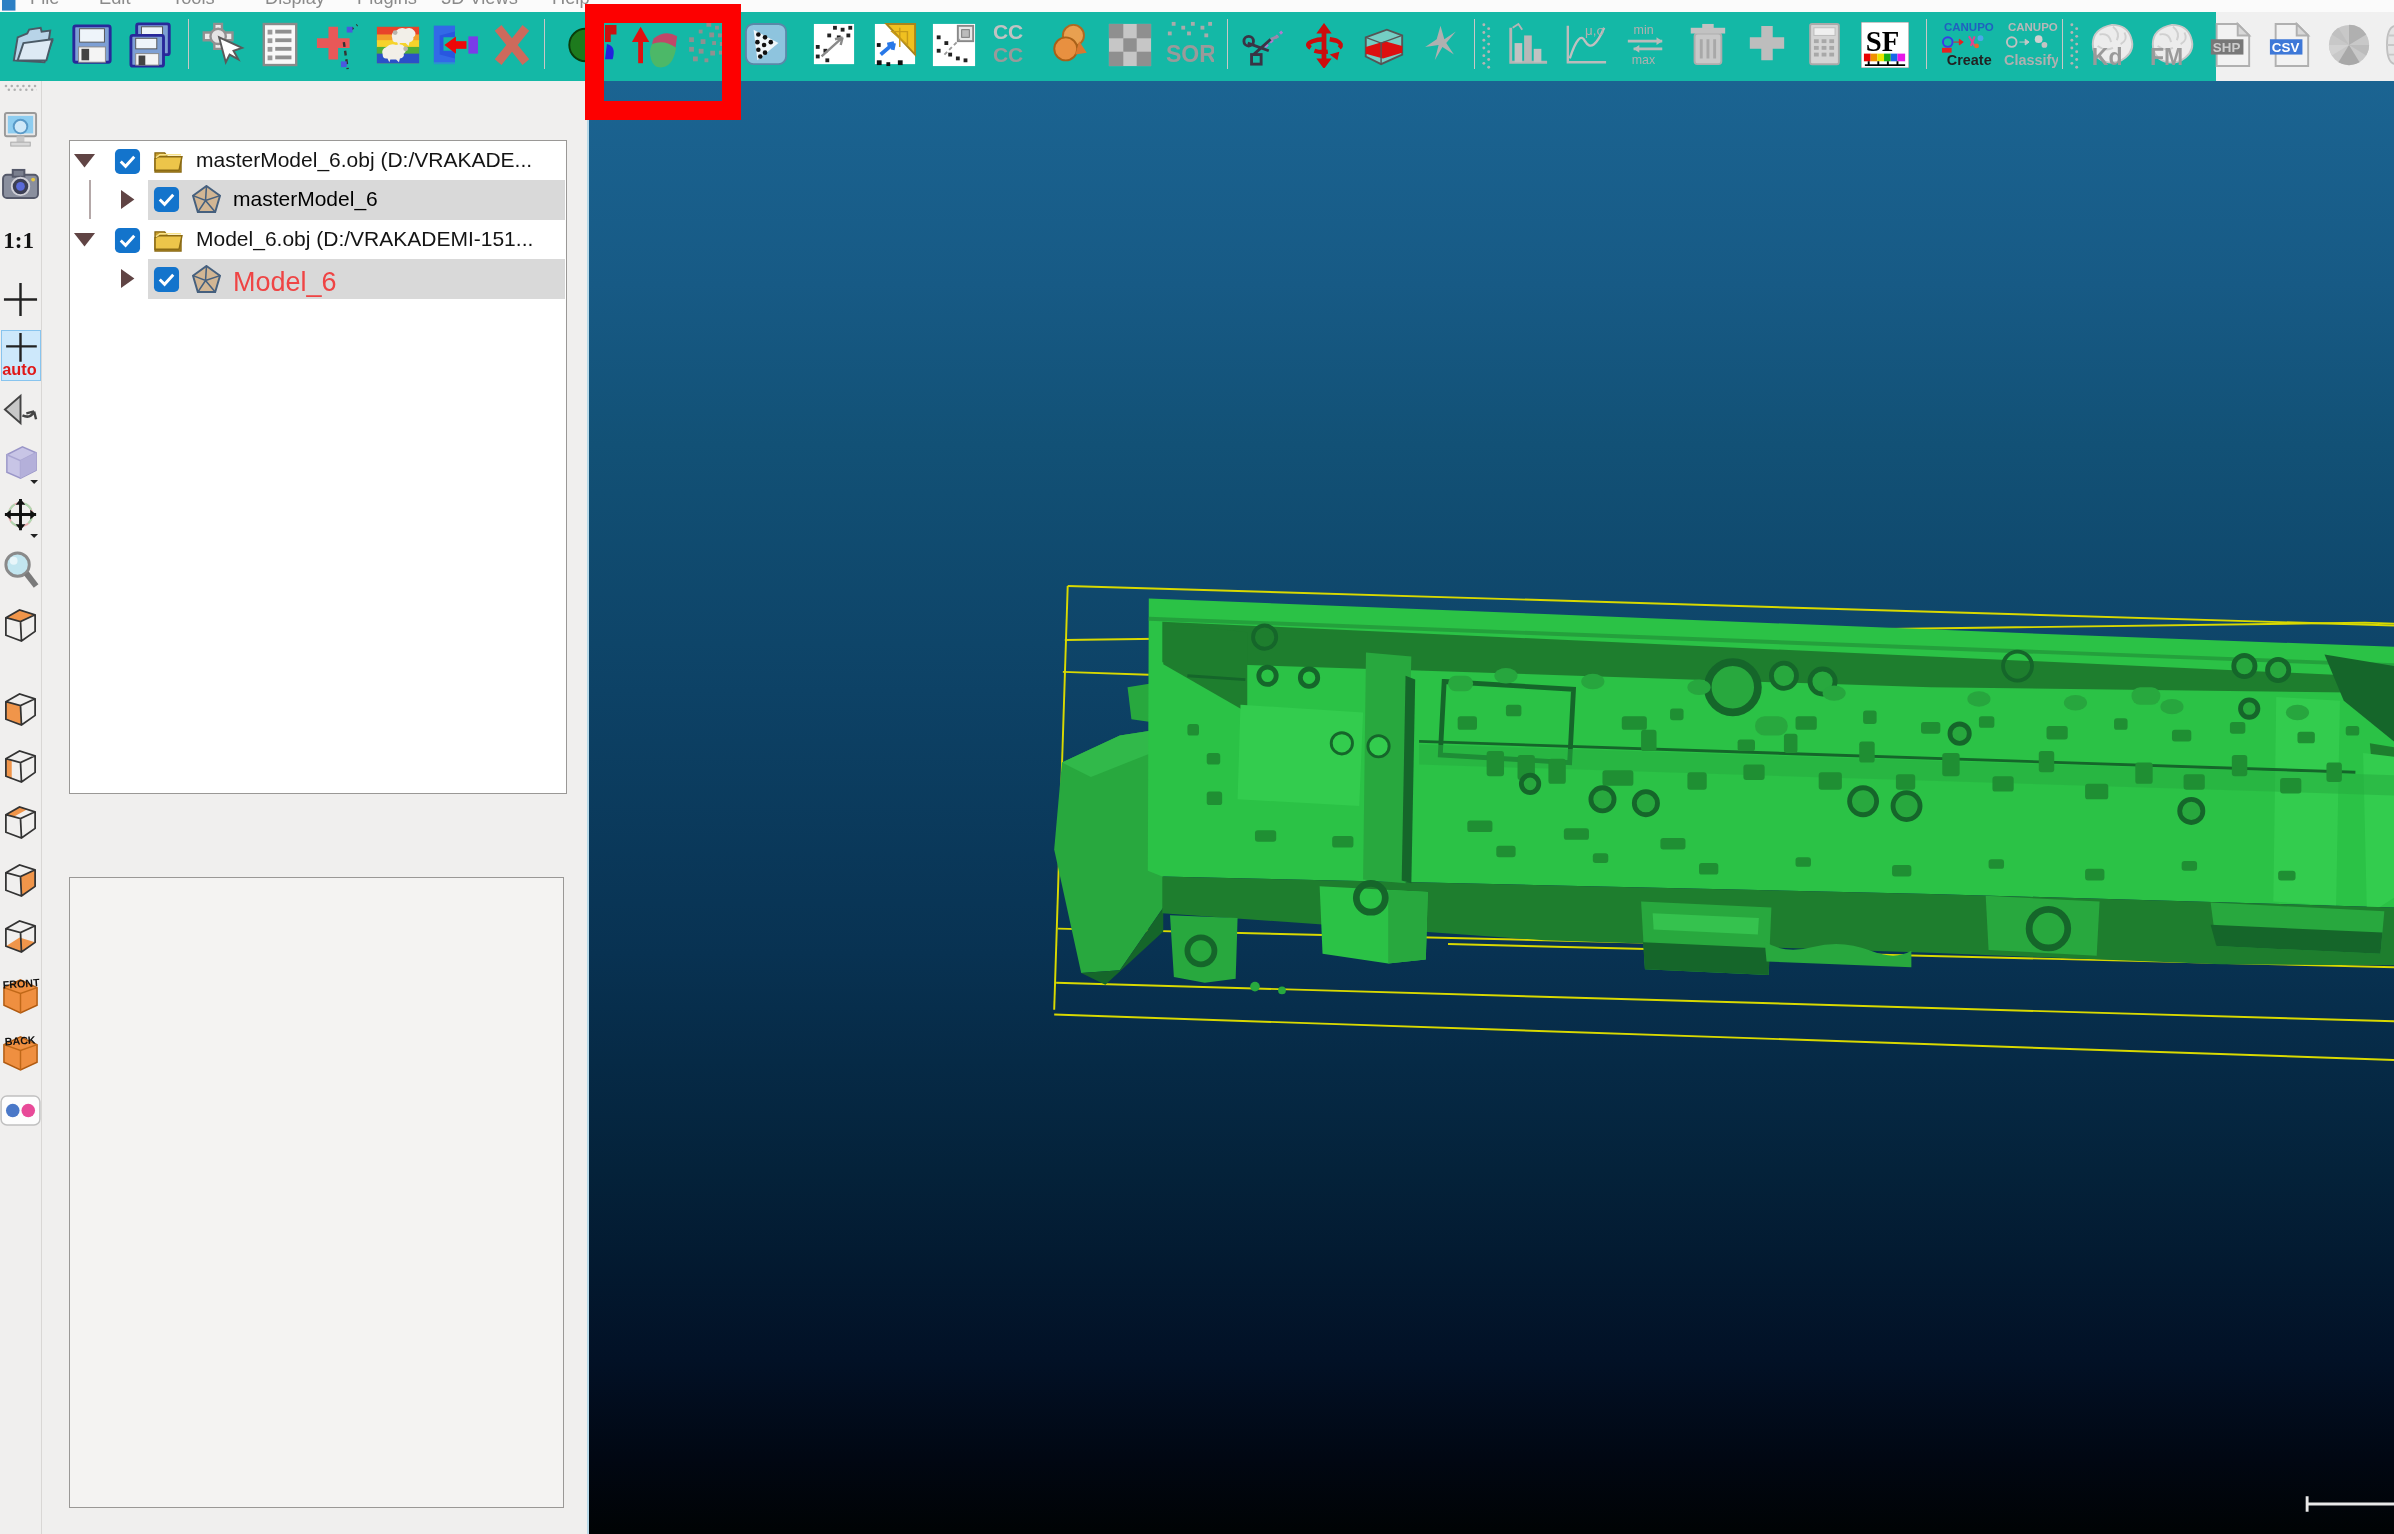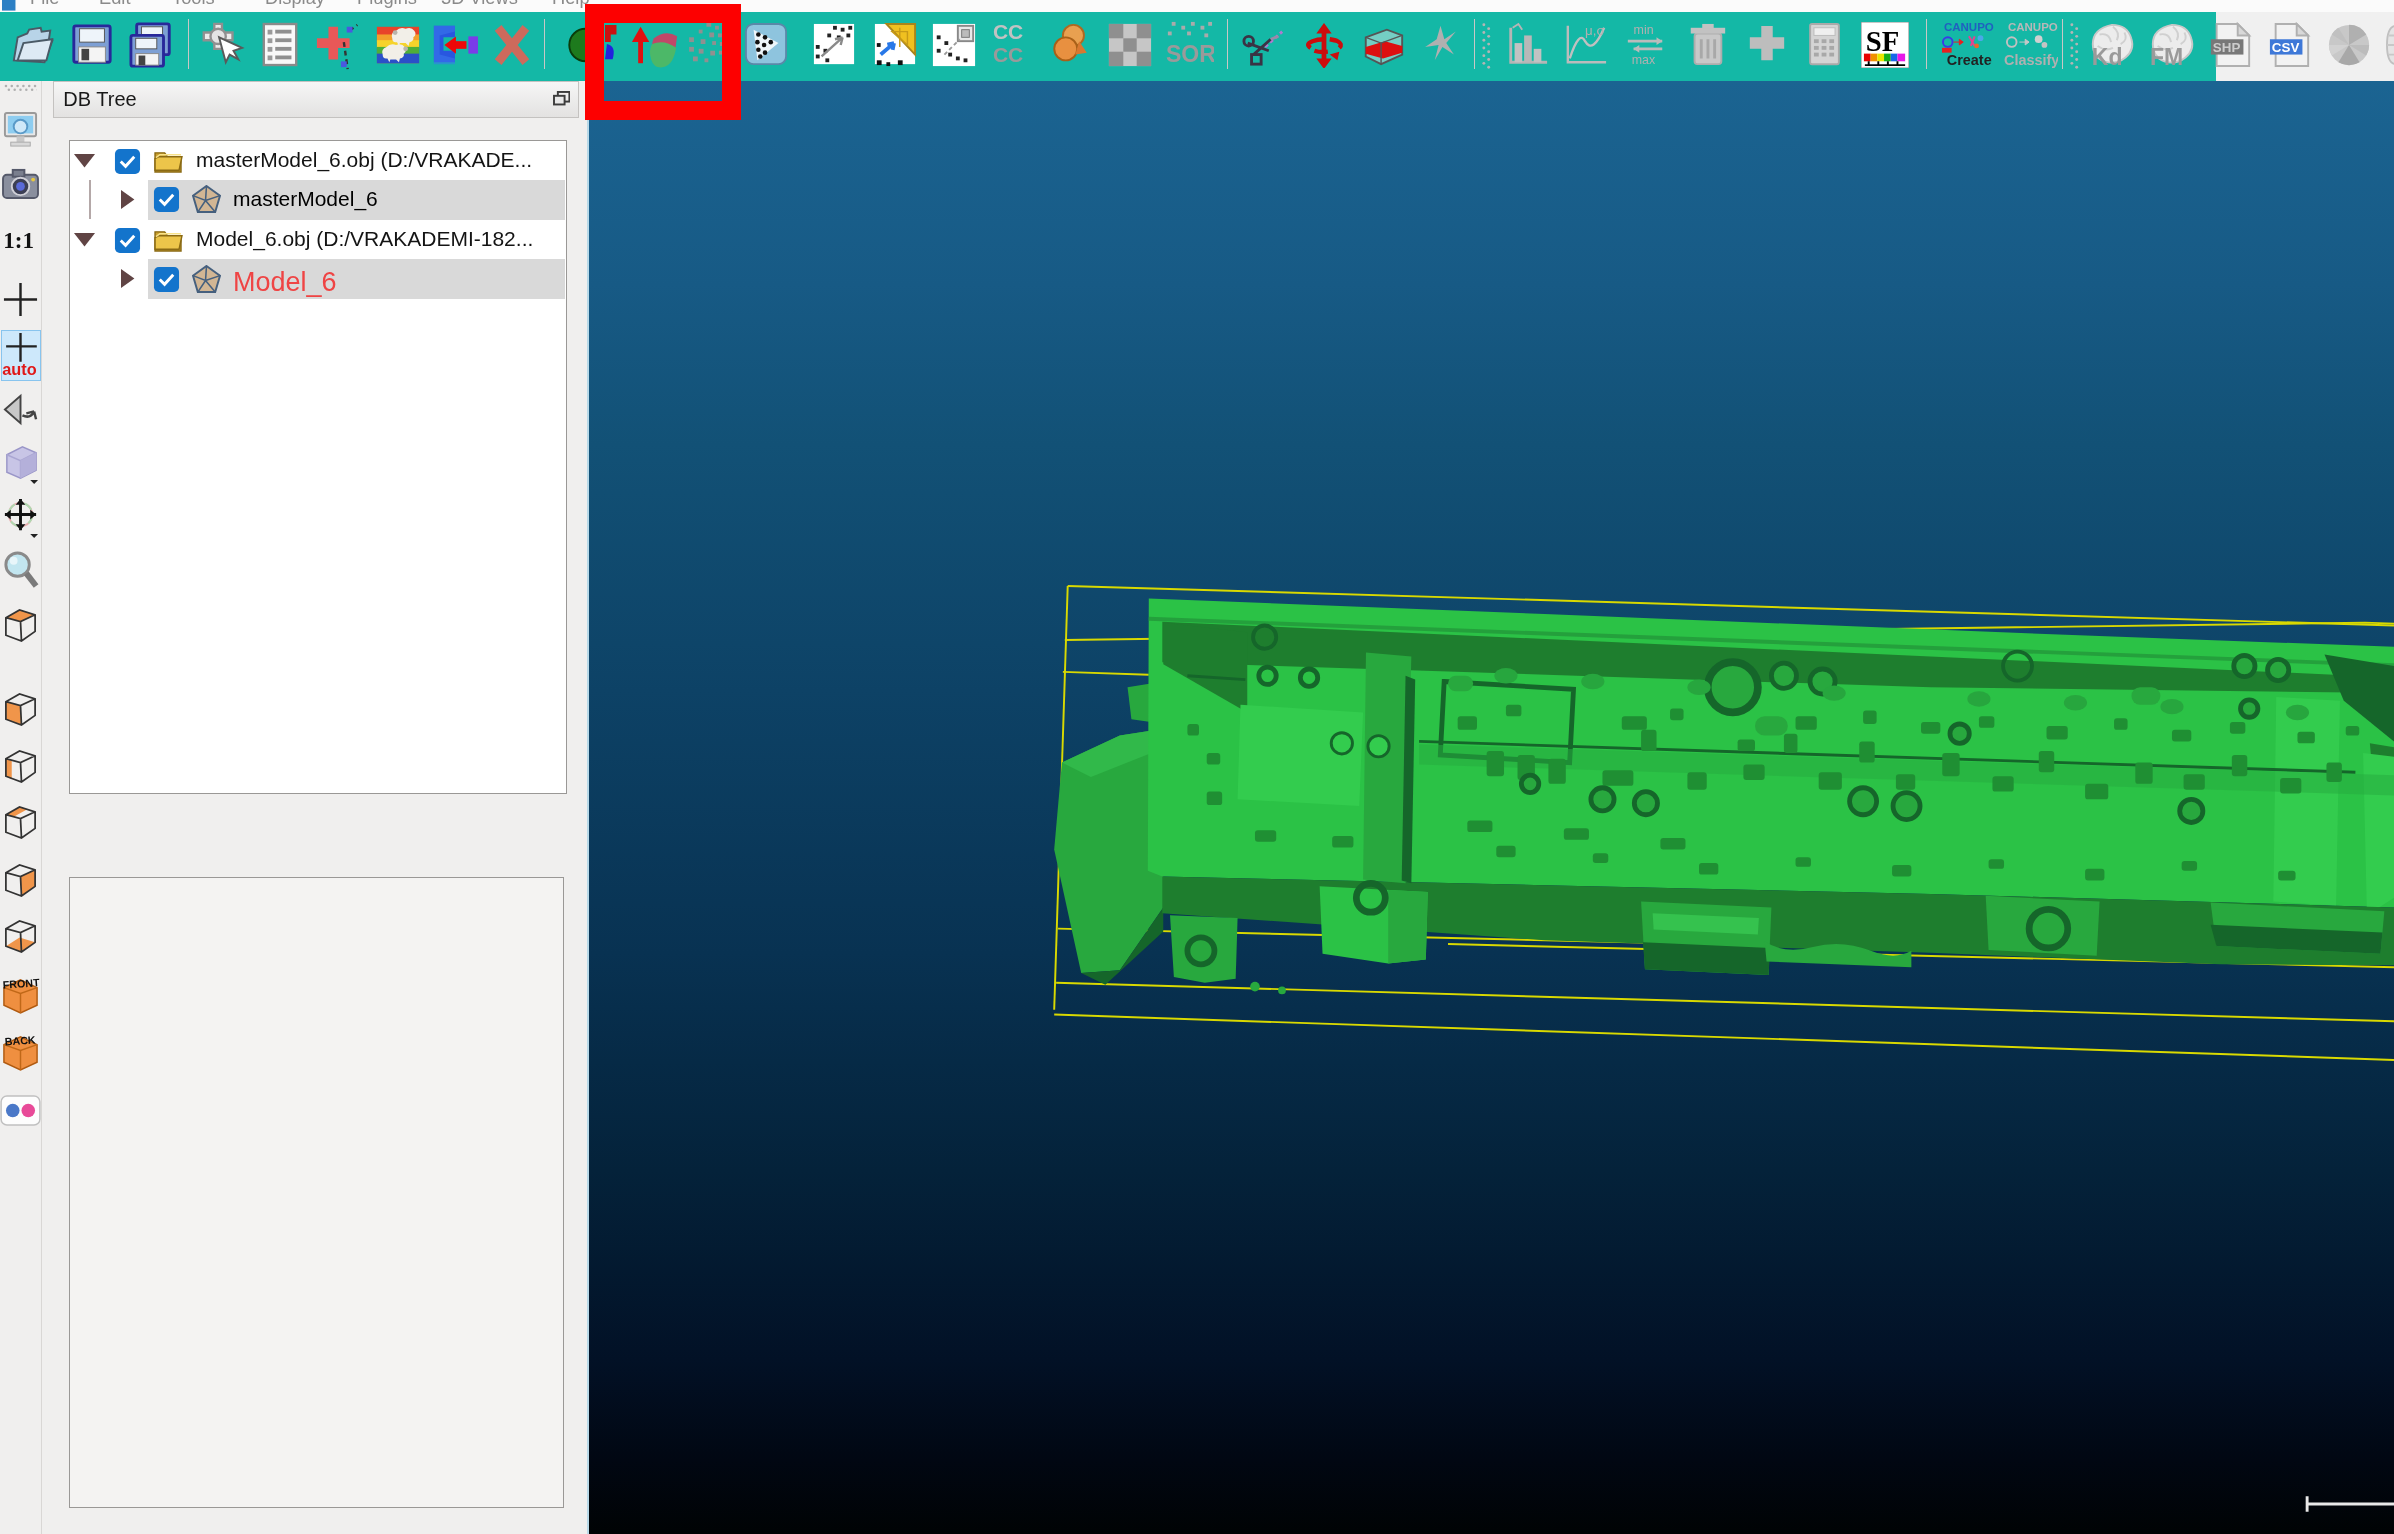--- a/index.html
+++ b/index.html
@@ -485,27 +485,20 @@
 <text x="4" y="15" font-size="11" font-weight="bold" fill="#111" font-family="Liberation Sans" transform="rotate(-4 3 14)">BACK</text>
 </svg>
 <svg class="abs" style="left:0px;top:1014px" width="41" height="31" viewBox="0 0 42 32">
 <rect x="1" y="1" width="40" height="30" rx="6" fill="#fdfdfd" stroke="#c0c0c0" stroke-width="1.5"></rect>
 <circle cx="13" cy="16" r="7" fill="#4a78c8"></circle>
 <circle cx="29" cy="16" r="7" fill="#e84a98"></circle>
 </svg>
 </div>
 
 <div id="panelarea">
-  <div class="hdr" style="top:0">
-    <div class="t">DB Tree</div>
-    <svg class="float-ic" viewBox="0 0 18 16">
-        <rect x="5" y="1" width="12" height="10" fill="none" stroke="#3c3c3c" stroke-width="2"></rect>
-        <rect x="1" y="5" width="11" height="9" fill="#e8e8e8" stroke="#3c3c3c" stroke-width="2"></rect>
-      </svg>
-  </div>
   <div class="whitebox" style="left:27px;top:59px;width:498px;height:654px;text-decoration:underline;">
 <div class="abs" style="left:78px;top:39px;width:417px;height:40px;background:#d9d9d9;"></div>
 <div class="abs" style="left:78px;top:118px;width:417px;height:40px;background:#d9d9d9;"></div>
 <div class="abs" style="left:19.3px;top:39px;width:1.9px;height:39px;background:#b4a8a8;"></div>
 <svg class="abs" style="left:2.9px;top:11.6px" width="23" height="15.4" viewBox="0 0 24 16">
         <path d="M1 1 h22 l-11 14 z" fill="#604444"></path>
       </svg>
 <svg class="abs" style="left:44px;top:6.8px" width="27" height="27" viewBox="0 0 28 28">
 <rect x="1" y="1" width="26" height="26" rx="5" fill="#1374cc"></rect>
 <path d="M7 14 l5 5 l9 -10" stroke="#fff" stroke-width="3" fill="none"></path>
@@ -533,21 +526,21 @@
       </svg>
 <svg class="abs" style="left:44px;top:86px" width="27" height="27" viewBox="0 0 28 28">
 <rect x="1" y="1" width="26" height="26" rx="5" fill="#1374cc"></rect>
 <path d="M7 14 l5 5 l9 -10" stroke="#fff" stroke-width="3" fill="none"></path>
       </svg>
 <svg class="abs" style="left:83px;top:87px" width="31" height="25" viewBox="0 0 32 26">
 <path d="M2 4 h10 l3 4 h14 v16 H2 z" fill="#caa02e" stroke="#8a6a14" stroke-width="1.5"></path>
 <path d="M2 10 L6 8 h24 l-3 14 H2 z" fill="#ecc54a" stroke="#8a6a14" stroke-width="1.5"></path>
 <path d="M3 9 l4 -3 h22" stroke="#f8e28a" stroke-width="1.5" fill="none"></path>
       </svg>
-<div class="abs" style="left:126px;top:86px;font-size:21px;color:#141414;white-space:nowrap;">Model_6.obj (D:/VRAKADEMI-182...</div>
+<div class="abs" style="left:126px;top:86px;font-size:21px;color:#141414;white-space:nowrap;">Model_6.obj (D:/VRAKADEMI-151...</div>
 <svg class="abs" style="left:50px;top:127px" width="15.4" height="21" viewBox="0 0 16 22">
         <path d="M1 1 v20 l14 -10 z" fill="#604444"></path>
       </svg>
 <svg class="abs" style="left:83px;top:125px" width="27" height="27" viewBox="0 0 28 28">
 <rect x="1" y="1" width="26" height="26" rx="5" fill="#1374cc"></rect>
 <path d="M7 14 l5 5 l9 -10" stroke="#fff" stroke-width="3" fill="none"></path>
       </svg>
 <svg class="abs" style="left:122px;top:124px" width="29" height="29" viewBox="0 0 30 30">
 <path d="M15 1 L29 11 L24 28 L6 28 L1 11 Z" fill="#d2b694" stroke="#46607e" stroke-width="2"></path>
 <path d="M15 1 L14 16 L1 11 M14 16 L6 28 M14 16 L24 28 M14 16 L29 11" stroke="#46607e" stroke-width="1.6" fill="none"></path>

